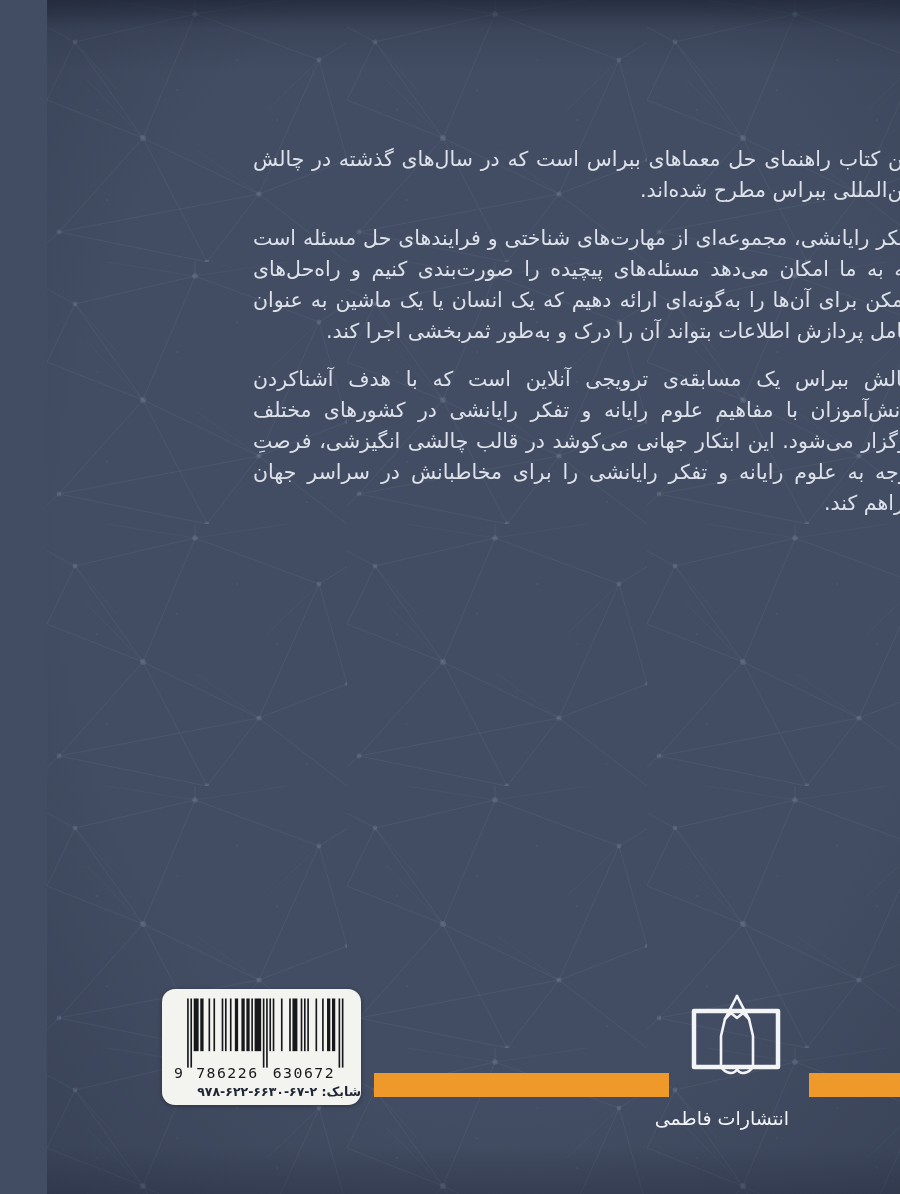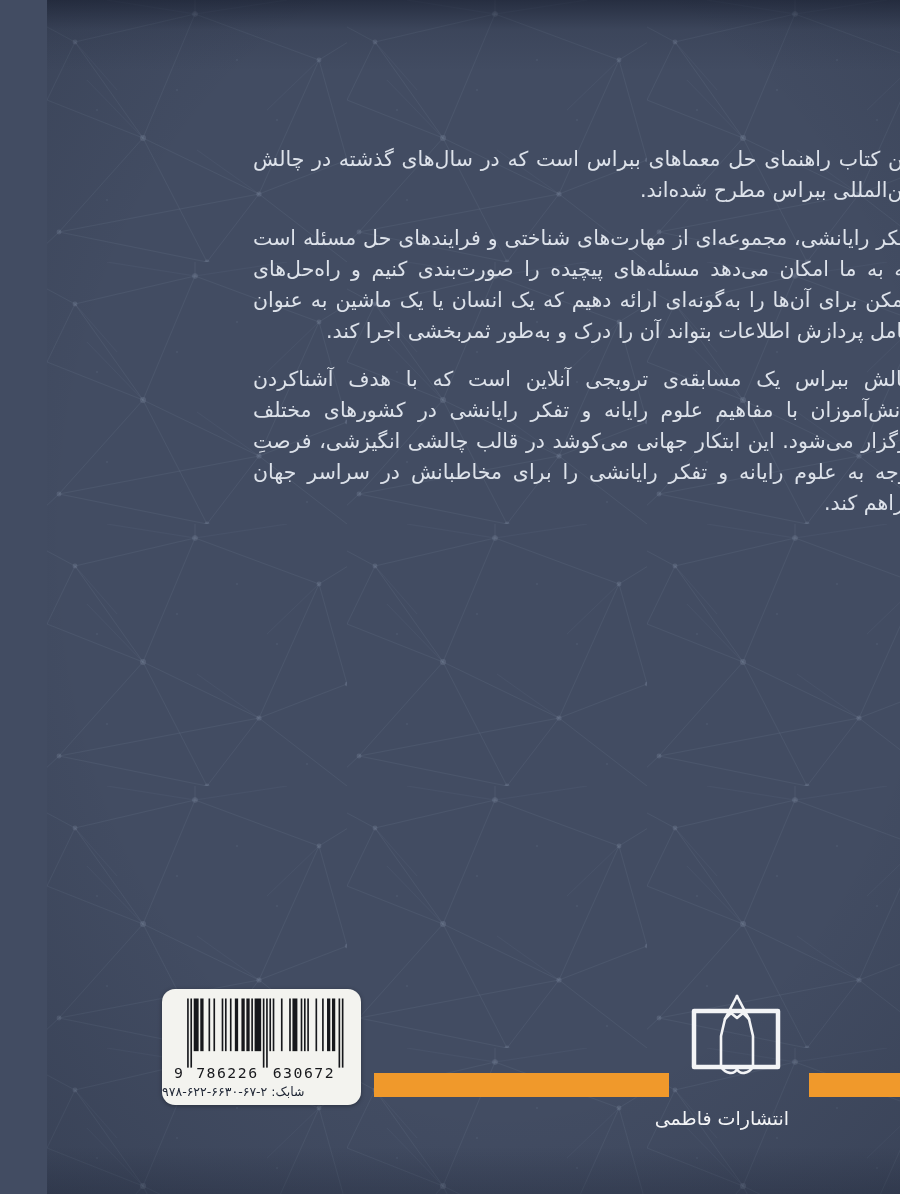--- a/index.html
+++ b/index.html
@@ -52,24 +52,24 @@
   .barcode-label svg.ean {
     display: block;
     margin: 6px auto 0 auto;
   }
   .isbn-line {
     position: absolute;
     left: 0;
     right: 0;
     bottom: 6px;
     direction: rtl;
-    text-align: left;
+    text-align: right;
     color: #1e2534;
     font-size: 12.5px;
-    font-weight: normal;
+    font-weight: bold;
     white-space: nowrap;
   }
   .isbn-line .num { direction: ltr; unicode-bidi: embed; }
   
   .orange-bar {
     position: absolute;
     top: 1073px;
     height: 24px;
     background: #f0992b;
   }

